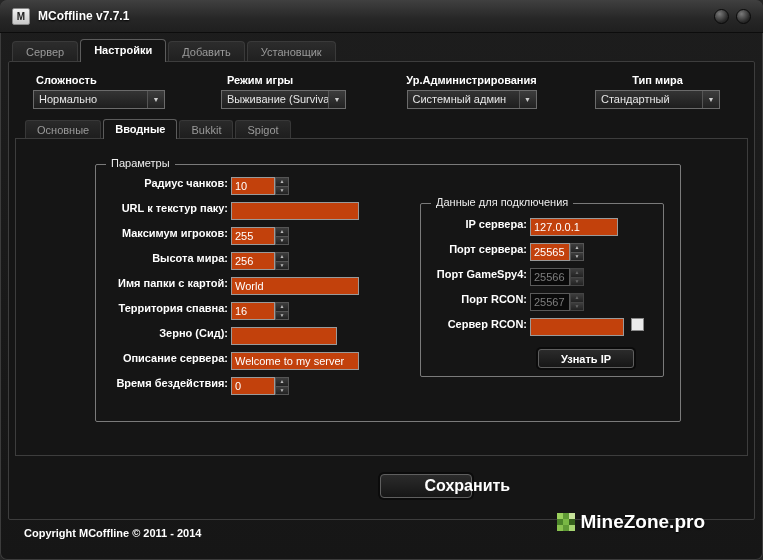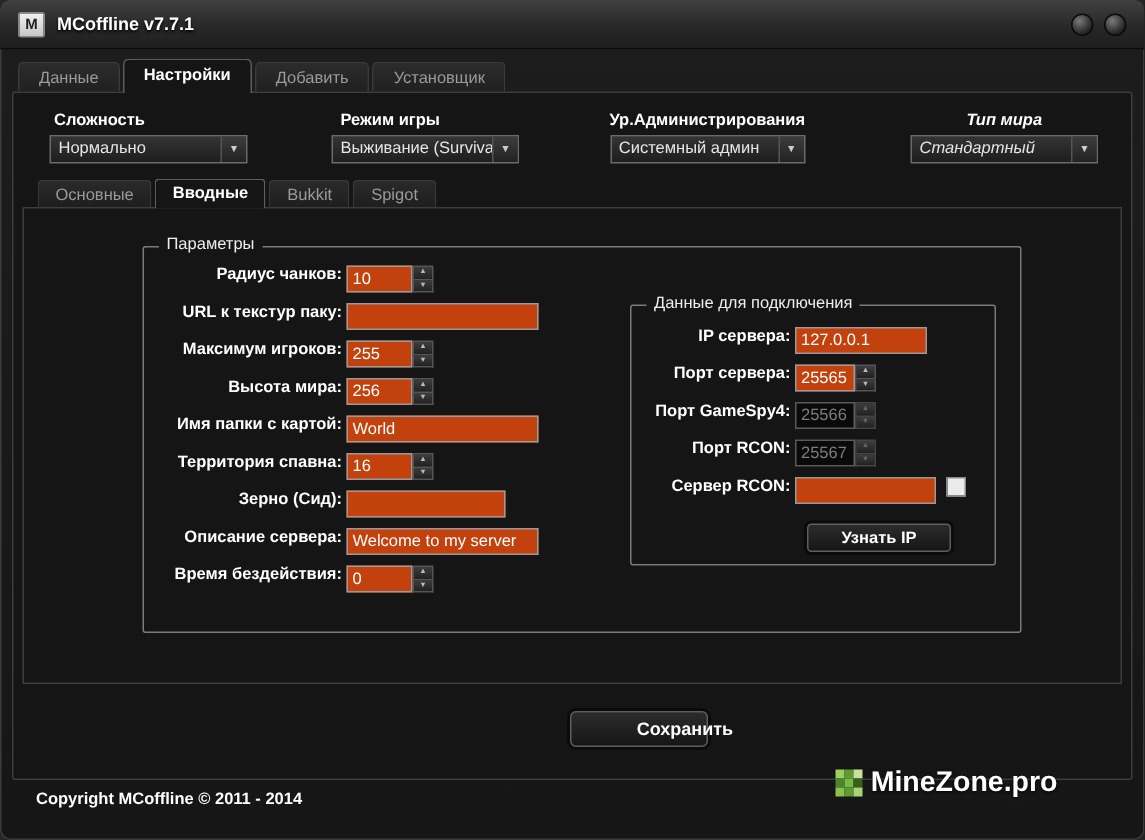--- a/index.html
+++ b/index.html
@@ -31,21 +31,21 @@
   
   .content { position:absolute; top:61px; left:8px; width:747px; height:459px;
              border:1px solid #3d3d3d; background:#151515; box-sizing:border-box; border-radius:2px; }
 
   
   .dd-group { position:absolute; top:12px; text-align:center; }
   .dd-label { color:#fff; font-size:11px; font-weight:bold; margin-bottom:4px; white-space:nowrap; }
   .dd-1 { left:24px; width:132px; } .dd-1 .dd-label { text-align:left; padding-left:3px; }
   .dd-2 { left:212px; width:125px; } .dd-2 .dd-label { text-align:left; padding-left:6px; }
   .dd-3 { left:385px; width:155px; }
-  .dd-4 { left:598px; width:125px;font-style:italic; }
+  .dd-4 { left:586px; width:125px; }
   .combo { height:19px; background:linear-gradient(#343434,#1e1e1e); border:1px solid #6b6b6b;
            display:flex; align-items:stretch; box-sizing:border-box; cursor:pointer; }
   .dd-3 .combo { width:130px; margin:0 auto; }
   .combo-text { flex:1; text-align:left; padding:2px 0 0 5px; font-size:11px; color:#e6e6e6;
                 white-space:nowrap; overflow:hidden; }
   .combo-arrow { width:16px; border-left:1px solid #555; background:linear-gradient(#3d3d3d,#222);
                  color:#ccc; font-size:7px; display:flex; align-items:center; justify-content:center; }
 
   
   .subtabs { position:absolute; top:58px; left:16px; display:flex; z-index:2; }
@@ -84,21 +84,21 @@
   .sb.dim { color:#666; border-color:#444; }
 
   .checkbox { width:13px; height:13px; background:#ebebeb; border:1px solid #8a8a8a;
               margin-left:7px; cursor:pointer; box-sizing:border-box; }
 
   .btn { background:linear-gradient(#2b2b2b,#161616); border:1px solid #5f5f5f; border-radius:3px;
          color:#fff; font-weight:bold; font-size:11px; font-family:"Liberation Sans", sans-serif;
          cursor:pointer; box-shadow:0 0 0 2px #0b0b0b;margin-left:44px; }
   .ip-btn { position:absolute; left:50%; transform:translateX(-50%); bottom:8px; width:96px; height:19px; }
   .save-btn { position:absolute; top:412px; left:50%; transform:translateX(-50%); width:92px; height:24px;
-              border-radius:4px; font-size:12px;padding-left:44px; }
+              border-radius:4px; font-size:16px;padding-left:44px; }
 
   
   .copyright { position:absolute; left:24px; top:527px; color:#fff; font-size:11px; font-weight:bold; }
   .watermark { position:absolute; right:58px; top:511px; display:flex; align-items:center; gap:5px; z-index:5; }
   .mz-icon { width:18px; height:18px; display:grid; grid-template-columns:repeat(3,1fr); grid-template-rows:repeat(3,1fr); }
   .mz-icon span:nth-child(1){background:#9ad05c;} .mz-icon span:nth-child(2){background:#5f9a35;}
   .mz-icon span:nth-child(3){background:#c7e39b;} .mz-icon span:nth-child(4){background:#4c852a;}
   .mz-icon span:nth-child(5){background:#79b844;} .mz-icon span:nth-child(6){background:#36611d;}
   .mz-icon span:nth-child(7){background:#89c24f;} .mz-icon span:nth-child(8){background:#5f9a35;}
   .mz-icon span:nth-child(9){background:#a7d573;}
@@ -113,21 +113,21 @@
   <div class="titlebar">
     <div class="app-icon">M</div>
     <div class="title">MCoffline v7.7.1</div>
     <div class="win-controls">
       <div class="win-btn"></div>
       <div class="win-btn"></div>
     </div>
   </div>
 
   <div class="tabs">
-    <div class="tab">Данные</div>
+    <div class="tab">Сервер</div>
     <div class="tab active">Настройки</div>
     <div class="tab">Добавить</div>
     <div class="tab">Установщик</div>
   </div>
 
   <div class="content">
 
     <div class="dd-group dd-1">
       <div class="dd-label">Сложность</div>
       <div class="combo">

